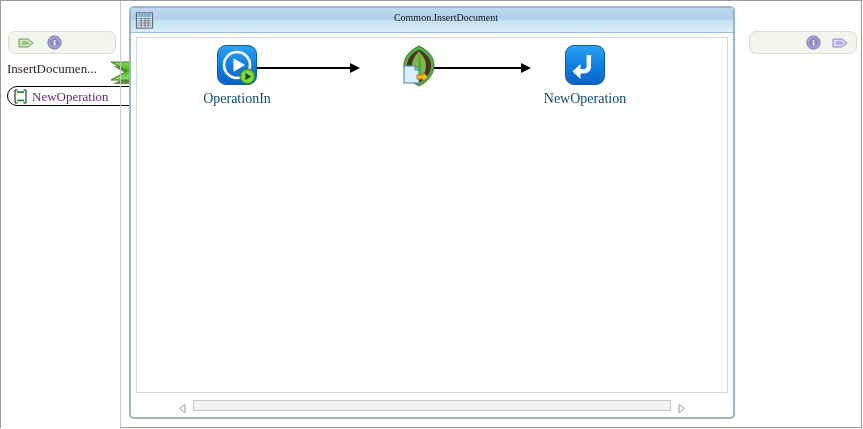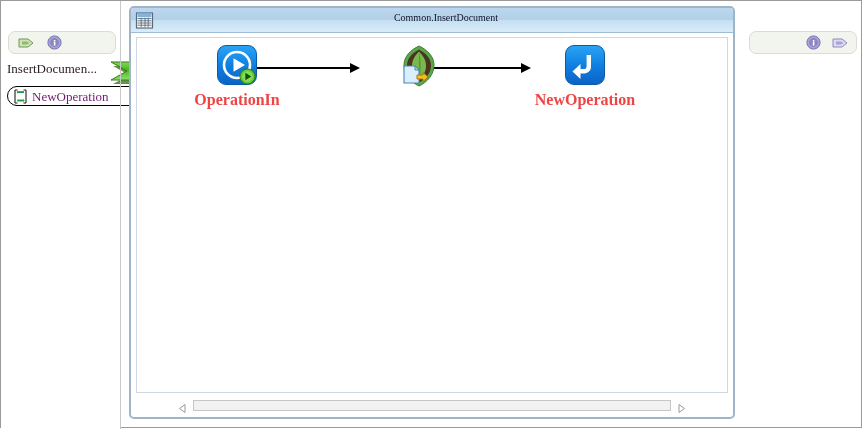--- a/index.html
+++ b/index.html
@@ -112,22 +112,22 @@
   .hscroll .arrow.right{right:0px;}
   .hscroll .track{
     position:absolute;left:16px;right:16px;top:1px;height:11px;
     background:#f2f2f2;border:1px solid #c6c6c6;box-sizing:border-box;
   }
 
   
   .node{position:absolute;text-align:center;width:120px;}
   .node .nicon{position:relative;width:44px;height:44px;margin:0 auto;}
   .node .nlabel{
-    display:block;margin-top:3px;font-size:16px;color:#ef4444;
-    font-family:"Liberation Serif", serif;white-space:nowrap;font-weight:bold;
+    display:block;margin-top:3px;font-size:14px;color:#0c4a6e;
+    font-family:"Liberation Serif", serif;white-space:nowrap;
   }
   #node-in{left:40px;top:6px;}
   #node-mid{left:222px;top:6px;}
   #node-out{left:388px;top:6px;}
 
   .blue-sq{
     width:40px;height:40px;border-radius:9px;
     background:linear-gradient(to bottom,#2aa3f5 0%,#0f7fe0 52%,#0b63c6 100%);
     border:1px solid #0b5aa8;box-sizing:border-box;
     position:absolute;left:2px;top:1px;

